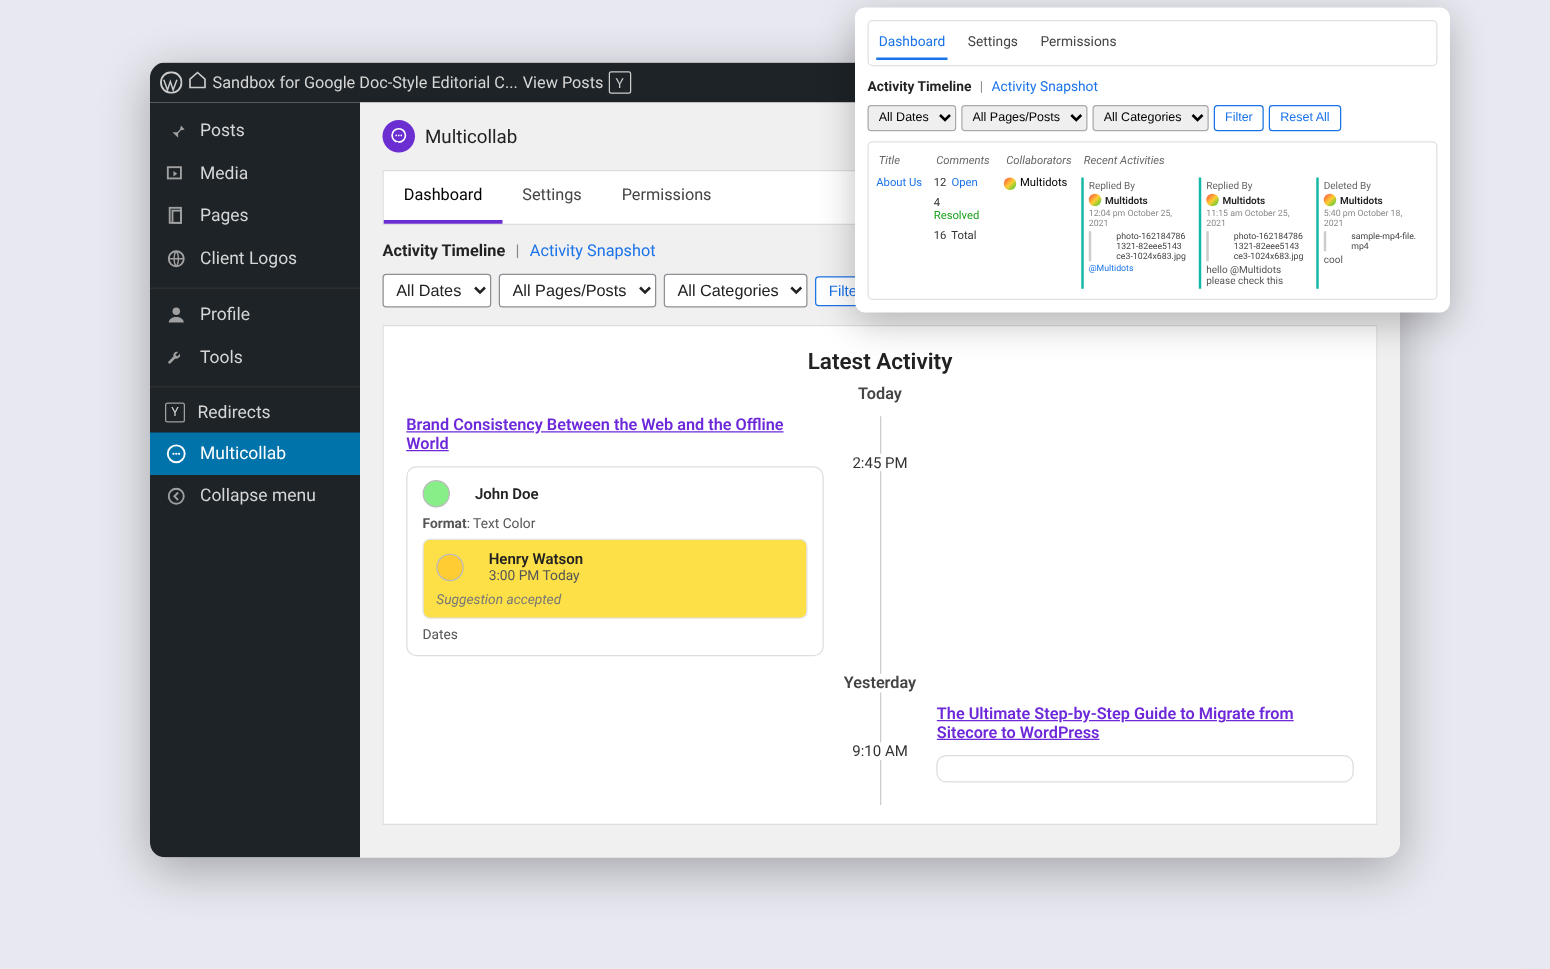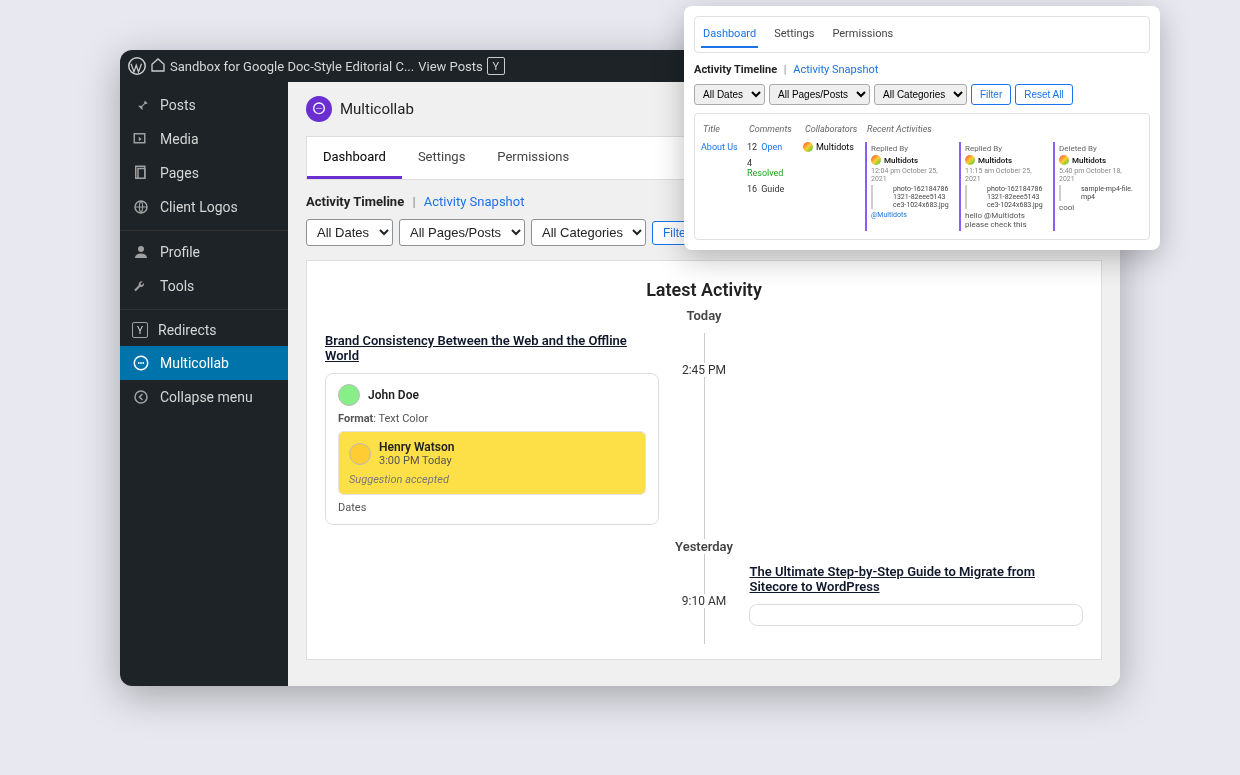--- a/index.html
+++ b/index.html
@@ -127,25 +127,25 @@
 .entry .time {
   position:absolute; left:50%; transform:translateX(-50%);
   background:#fff; padding:0 6px; font-size:12px; color:#333; top:30px;
 }
 .card-left {
   width: 44%; margin-right:56%;
 }
 .card-right {
   width: 44%; margin-left:56%;
 }
-.post-link { color:#0f172a; font-size:13px; font-weight:600; text-decoration:underline; display:block; margin-bottom:10px;}
+.post-link { color:#6d28d9; font-size:13px; font-weight:600; text-decoration:underline; display:block; margin-bottom:10px;}
 .card {
   border:1px solid #ddd; border-radius:8px; padding:10px 12px; background:#fff;
 }
-.urow { display:flex; align-items:center; gap:8px; margin-bottom:6px;}
+.urow { display:flex; align-items:center; gap:20px; margin-bottom:6px;}
 .avatar { width:22px;height:22px;border-radius:50%; background:#fc3; border:1px solid #bbb;}
 .avatar.g { background:#8e8; }
 .uname { font-size:12px; font-weight:600; color:#222;}
 .meta { font-size:11px; color:#555;}
 .subcard { border:1px solid #e2e2e2; background:#fde047; border-radius:6px; padding:8px 10px; margin-top:6px;}
 .status { font-size:11px; font-style:italic; color:#777; margin-top:4px;}
 .reply { font-size:11px; color:#555; margin-top:6px; }
 
 
 .popup {
@@ -179,21 +179,21 @@
 .popup .prow { display:flex; gap:8px; font-size:9px;}
 .popup .pcell1 {width:38px; color:#1a73e8;}
 .popup .pcell2 {width:48px;}
 .popup .pcell2 .n{display:inline-block;width:12px;color:#333;}
 .popup .pcell2 .open{color:#1a73e8;}
 .popup .pcell2 .res{color:#1aa01a;}
 .popup .pcell2 .tot{color:#333;}
 .popup .pcell3 {width:54px; display:flex; align-items:flex-start; gap:3px;}
 .popup .dot{width:10px;height:10px;border-radius:50%;background:linear-gradient(135deg,#f44,#fc3,#3c3);}
 .popup .pcell4 {flex:1; display:flex; gap:6px;}
-.popup .acard {border-left:2px solid #8b5cf6; padding:2px 4px; font-size:8px; color:#555; width:88px;}
+.popup .acard {border-left:2px solid #14b8a6; padding:2px 4px; font-size:8px; color:#555; width:88px;}
 .popup .acard .ah{font-size:8px;color:#666;}
 .popup .acard .au{display:flex;align-items:center;gap:3px;margin:2px 0;}
 .popup .acard .au .dot{width:10px;height:10px;}
 .popup .acard .auname{font-weight:600;color:#222;font-size:8px;}
 .popup .acard .ats{color:#888;font-size:7px;}
 .popup .acard .afile{font-size:7px;color:#444;border-left:2px solid #ccc;padding-left:20px;margin:2px 0;word-break:break-all;}
 .popup .acard .ament{color:#1a73e8;font-size:7px;}
 </style>
 </head>
 <body>
@@ -382,21 +382,21 @@
       <div>Title</div>
       <div>Comments</div>
       <div>Collaborators</div>
       <div>Recent Activities</div>
     </div>
     <div class="prow">
       <div class="pcell1">About Us</div>
       <div class="pcell2">
         <div><span class="n">12</span> <span class="open">Open</span></div>
         <div style="margin-top:6px;"><span class="n">4</span> <span class="res">Resolved</span></div>
-        <div style="margin-top:6px;"><span class="n">16</span> <span class="tot">Guide</span></div>
+        <div style="margin-top:6px;"><span class="n">16</span> <span class="tot">Total</span></div>
       </div>
       <div class="pcell3">
         <span class="dot"></span>
         <span>Multidots</span>
       </div>
       <div class="pcell4">
         <div class="acard">
           <div class="ah">Replied By</div>
           <div class="au">
               <span class="dot"></span>

